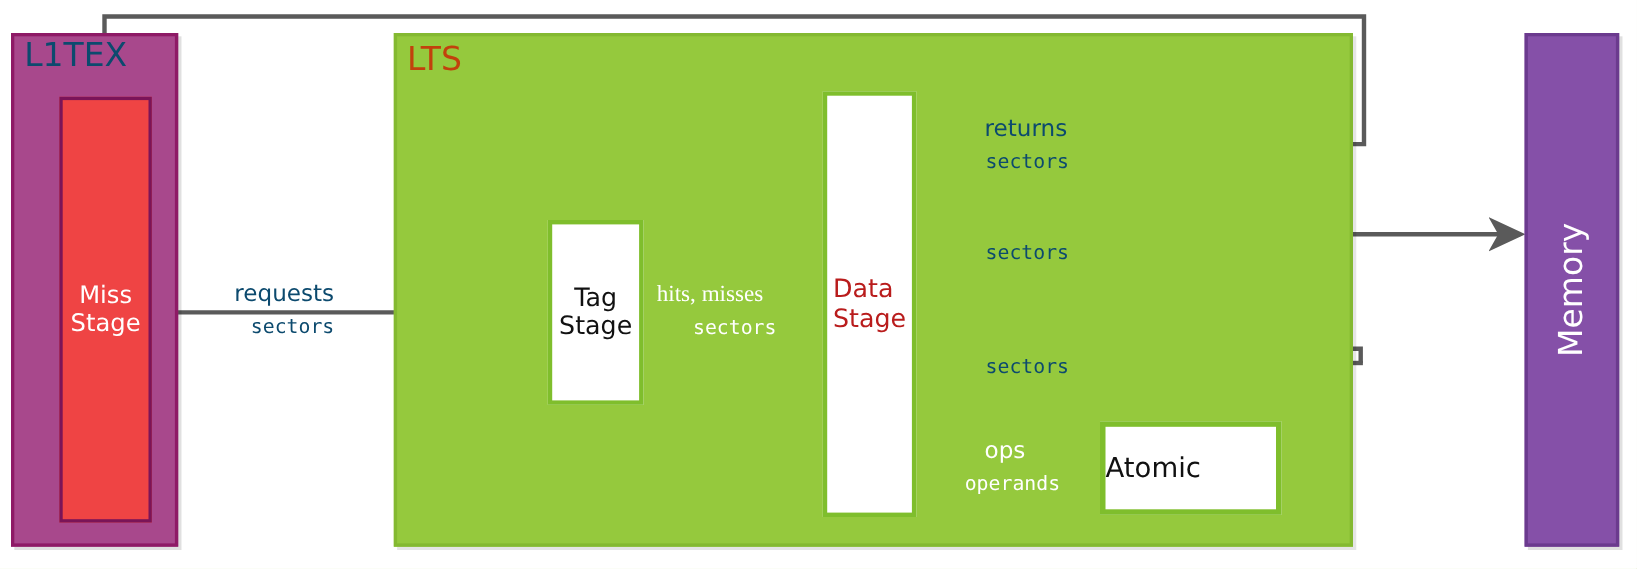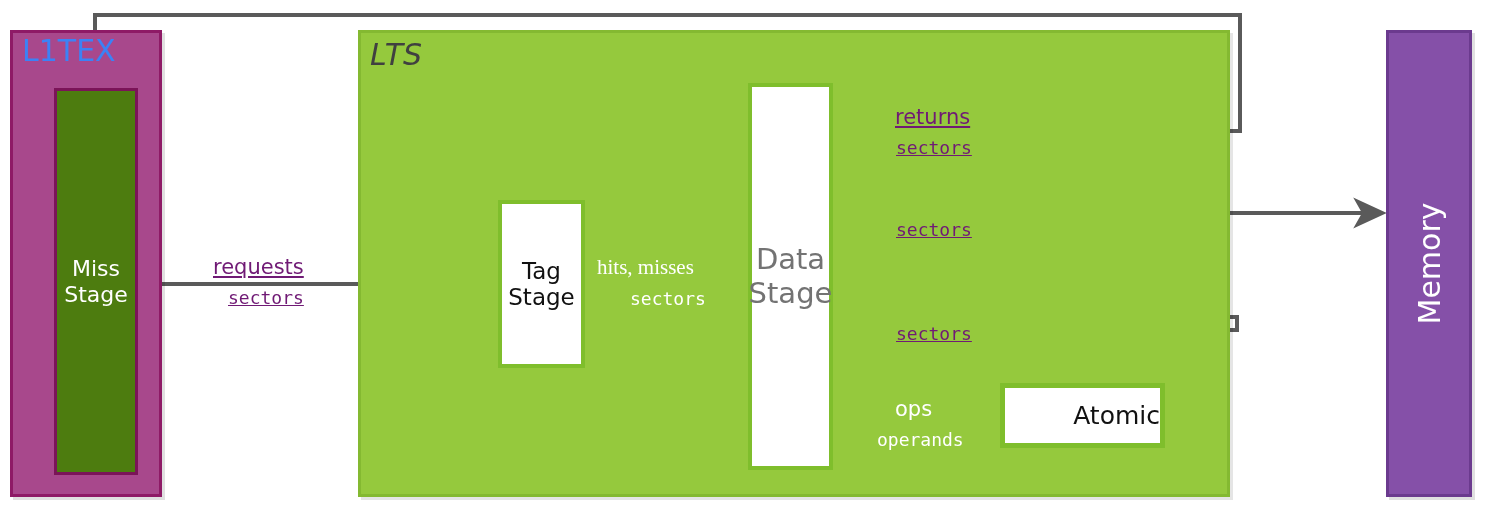--- a/index.html
+++ b/index.html
@@ -22,29 +22,29 @@
   
   #l1tex-box {
     left: 10px; top: 30px; width: 152px; height: 467px;
     background: #A8488C;
     border: 3px solid #8E1A66;
     box-shadow: 3px 3px 0 rgba(0,0,0,0.12);
   }
   #l1tex-label {
     position: absolute;
     left: 22px; top: 36px;
-    color: #3b82f6;
+    color: #0c4a6e;
     font-size: 30px;
     line-height: 1;
     white-space: nowrap;
   }
   
   #miss-stage-box {
     left: 54px; top: 88px; width: 84px; height: 387px;
-    background: #4d7c0f;
+    background: #ef4444;
     border: 3px solid #7B1458;
     display: flex;
     align-items: center;
     justify-content: center;
   }
   #miss-stage-label {
     color: #ffffff;
     font-size: 22px;
     line-height: 1.15;
     text-align: center;
@@ -53,25 +53,24 @@
   
   #lts-box {
     left: 358px; top: 30px; width: 872px; height: 467px;
     background: #95C93D;
     border: 3px solid #84B931;
     box-shadow: 3px 3px 0 rgba(0,0,0,0.10);
   }
   #lts-label {
     position: absolute;
     left: 370px; top: 40px;
-    color: #404040;
+    color: #c2410c;
     font-size: 30px;
     line-height: 1;
     white-space: nowrap;
-    font-style: italic;
   }
   
   #tag-stage-box {
     left: 498px; top: 200px; width: 87px; height: 168px;
     background: #ffffff;
     border: 4px solid #7FBE2C;
     display: flex;
     align-items: center;
     justify-content: center;
   }
@@ -85,34 +84,34 @@
   
   #data-stage-box {
     left: 748px; top: 83px; width: 85px; height: 387px;
     background: #ffffff;
     border: 4px solid #7FBE2C;
     display: flex;
     align-items: center;
     justify-content: center;
   }
   #data-stage-label {
-    color: #737373;
-    font-size: 29px;
+    color: #b91c1c;
+    font-size: 23px;
     line-height: 1.15;
-    text-align: center;
+    text-align: left;
     white-space: pre-line;
   }
   
   #atomic-box {
-    left: 1000px; top: 383px; width: 165px; height: 65px;
+    left: 1000px; top: 383px; width: 165px; height: 85px;
     background: #ffffff;
     border: 5px solid #7FBE2C;
     display: flex;
     align-items: center;
-    justify-content: flex-end;
+    justify-content: flex-start;
   }
   #atomic-label {
     color: #111111;
     font-size: 25px;
   }
   
   #memory-box {
     left: 1386px; top: 30px; width: 86px; height: 467px;
     background: #8550A8;
     border: 3px solid #6B3A8E;
@@ -140,21 +139,21 @@
     white-space: nowrap;
     line-height: 1;
   }
   .edge-title {
     font-size: 21px;
   }
   .edge-sub {
     font-family: "DejaVu Sans Mono", monospace;
     font-size: 18px;
   }
-  .grey-txt  { color: #701a75; text-decoration: underline; }
+  .grey-txt  { color: #0c4a6e; }
   .white-txt { color: #ffffff; }
 </style>
 </head>
 <body>
 
 <div id="canvas">
 
   <svg id="connectors" viewBox="0 0 1488 517" xmlns="http://www.w3.org/2000/svg">
     <defs>
       <marker id="ah-grey" markerWidth="9" markerHeight="9" refX="7.2" refY="4.5" orient="auto" markerUnits="strokeWidth">

